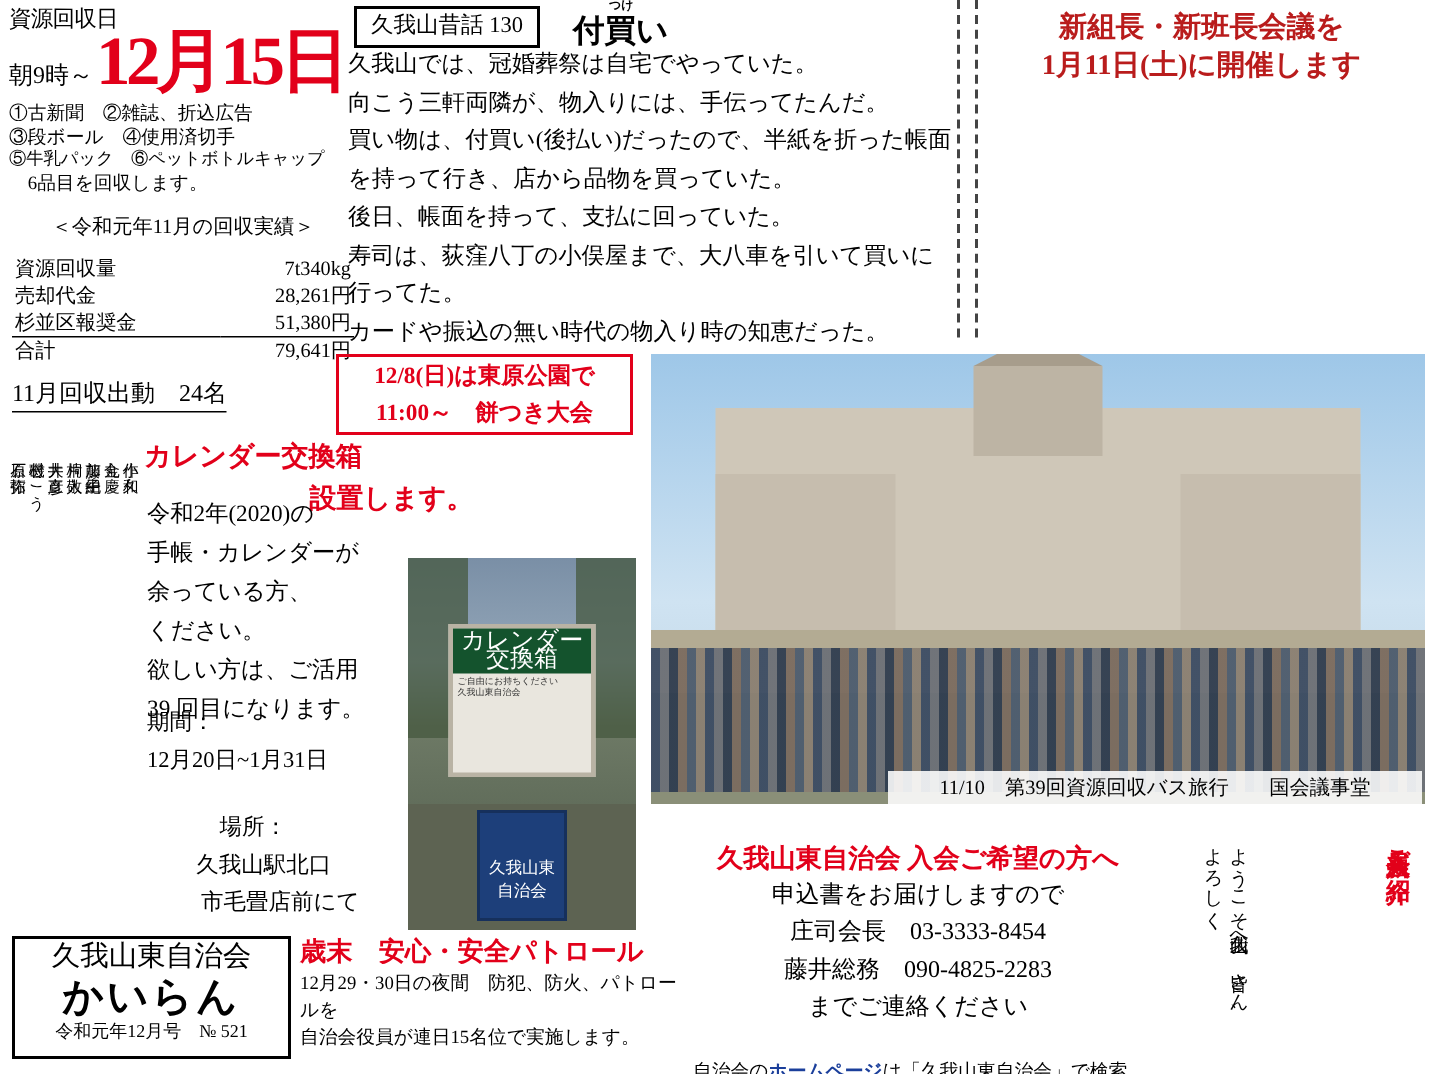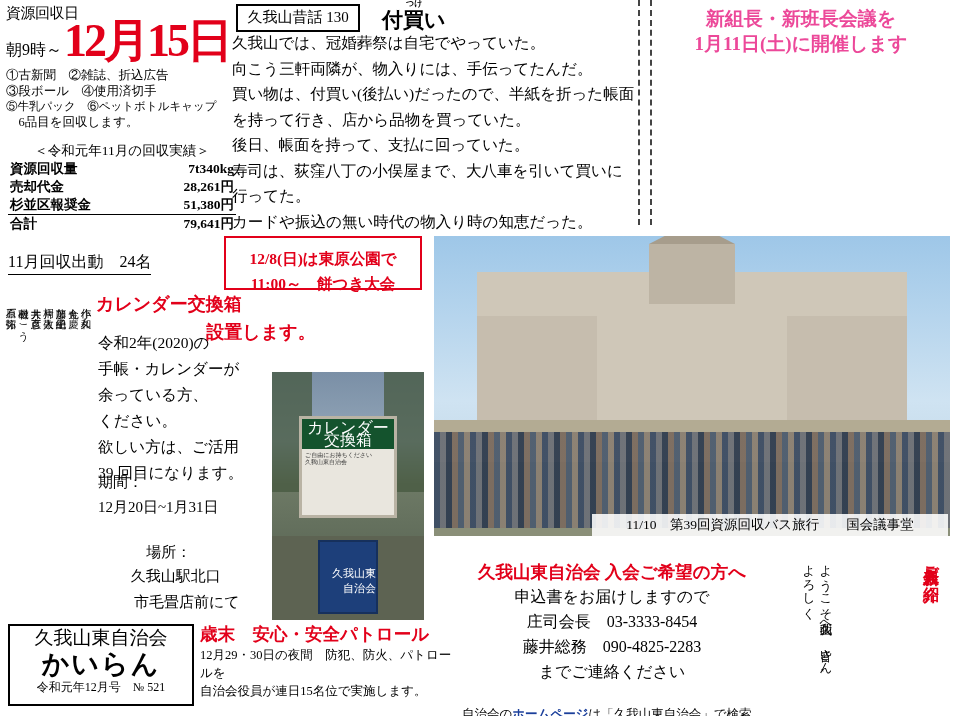--- a/index.html
+++ b/index.html
@@ -30,21 +30,21 @@
     font-size:46px;font-weight:bold;color:#e2001a;
     letter-spacing:-3px;line-height:46px;
   }
   .itemlist{font-size:12.5px;line-height:15.5px;margin-top:2px;}
   .itemlist div{white-space:nowrap;}
   .rubytiny{font-size:8px;}
 
   
   #results{left:8px;top:142px;width:228px;font-size:13px;}
   #results .rt{text-align:center;font-size:13.5px;}
-  #results table{border-collapse:collapse;width:100%;margin-top:0;font-size:13.5px;font-weight:bold;}
+  #results table{border-collapse:collapse;width:100%;margin-top:10px;font-size:13.5px;}
   #results td{padding:0 2px;}
   #results td.lbl{text-align:left;}
   #results td.val{text-align:right;}
   #results tr.total td{border-top:1px solid #000;}
   #nov-count{left:8px;top:252px;font-size:16px;border-bottom:1px solid #000;padding-bottom:1px;}
 
   
   #mukashi-box{
     left:236px;top:4px;width:120px;height:24px;
     border:2px solid #000;text-align:center;
@@ -53,31 +53,31 @@
   #tsukebai{left:382px;top:6px;font-size:21px;font-weight:bold;color:#000;}
   #mukashi-text{left:232px;top:30px;width:404px;font-size:15.5px;line-height:25.5px;}
   #mukashi-text p{margin:0;}
 
   
   #dash1{left:638px;top:0;height:225px;}
   #dash2{left:650px;top:0;height:225px;}
 
   
   #meeting{left:652px;top:6px;width:298px;}
-  #meeting .hl{color:#ec4899;font-weight:bold;font-size:19px;line-height:25px;text-align:center;}
+  #meeting .hl{color:#b91c1c;font-weight:bold;font-size:19px;line-height:25px;text-align:center;}
   #meeting .body{font-size:17px;line-height:25px;margin-top:3px;}
   #meeting .hall{font-size:17px;}
   #meeting .hallnote{font-size:10.5px;}
 
   
   #mochi{
     left:224px;top:236px;width:198px;height:54px;
     border:2px solid #e2001a;
     color:#e2001a;font-weight:bold;font-size:15.5px;line-height:25px;
-    text-align:center;padding-top:8px;box-sizing:border-box;
+    text-align:center;padding-top:0;box-sizing:border-box;
   }
 
   
   #cal-title{left:96px;top:292px;width:330px;}
   #cal-title .l1{color:#e2001a;font-weight:bold;font-size:18px;}
   #cal-title .l2{color:#e2001a;font-weight:bold;font-size:18px;display:block;text-align:center;margin-top:4px;}
   #cal-body{left:98px;top:330px;width:168px;font-size:15.5px;line-height:26px;}
   #cal-period{left:98px;top:470px;font-size:15px;line-height:25px;}
   #cal-place{left:98px;top:540px;font-size:15px;line-height:25px;text-align:center;}
   #cal-place .indent{padding-left:14px;font-family:Liberation Mono, monospace;}
@@ -92,21 +92,21 @@
   }
 
   
   #photo-sign{
     left:272px;top:372px;width:152px;height:248px;
     background:linear-gradient(#7a8fa6 0%, #93a6b8 28%, #6e7a66 45%, #4e5a4a 100%);
     overflow:hidden;border:0;
   }
   #photo-sign .road{position:absolute;left:0;bottom:0;width:100%;height:34%;background:#5d6352;}
   #photo-sign .post{position:absolute;left:50%;transform:translateX(-50%);bottom:6px;width:56px;height:70px;background:#1d3f7a;border:2px solid #16305c;}
-  #photo-sign .post span{color:#fff;font-size:11px;display:block;text-align:right;line-height:15px;margin-top:24px;font-family:"Liberation Sans",sans-serif;}
+  #photo-sign .post span{color:#fff;font-size:11px;display:block;text-align:center;line-height:15px;margin-top:30px;font-family:"Liberation Sans",sans-serif;}
   #photo-sign .board{position:absolute;left:50%;transform:translateX(-50%);top:44px;width:92px;height:96px;background:#e9e6de;border:3px solid #b9b3a4;}
   #photo-sign .board .bt{background:#14532d;color:#fff;font-size:16px;text-align:center;line-height:12px;padding:3px 4px;}
   #photo-sign .board .bb{font-size:6px;line-height:7px;padding:3px;color:#333;}
   #photo-sign .tree{position:absolute;top:0;width:40px;height:120px;background:#46583f;opacity:.75;}
 
   
   #photo-diet{
     left:434px;top:236px;width:516px;height:300px;
     background:linear-gradient(#9ec7e8 0%, #cfe3f2 55%, #b9cfdd 100%);
     overflow:hidden;

